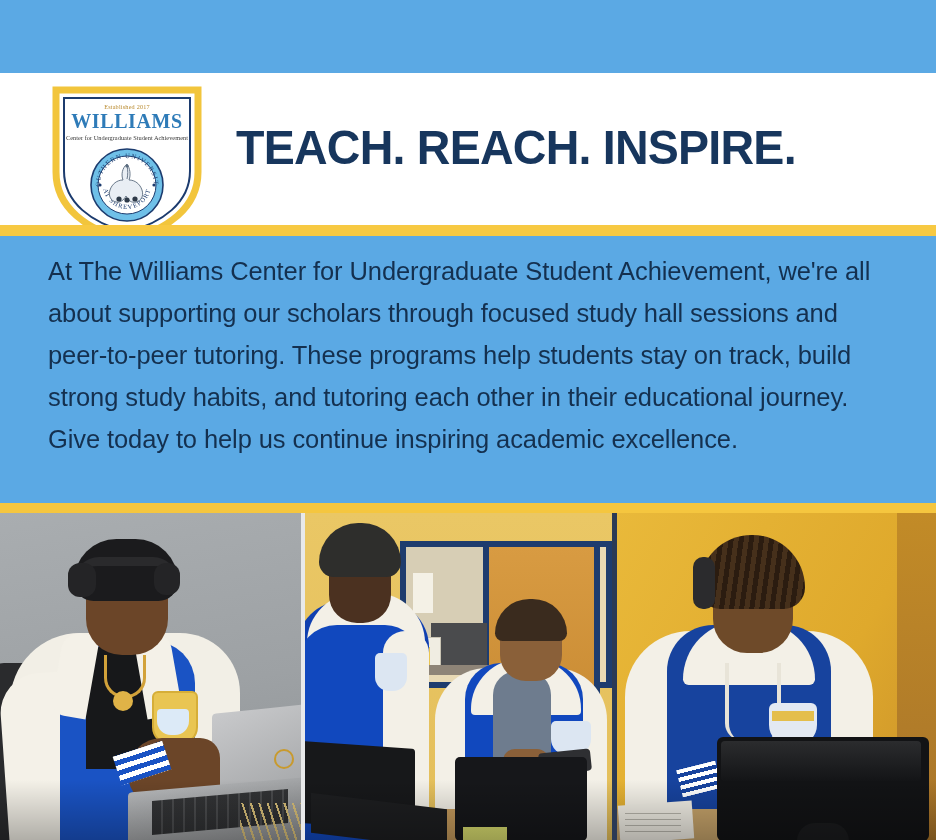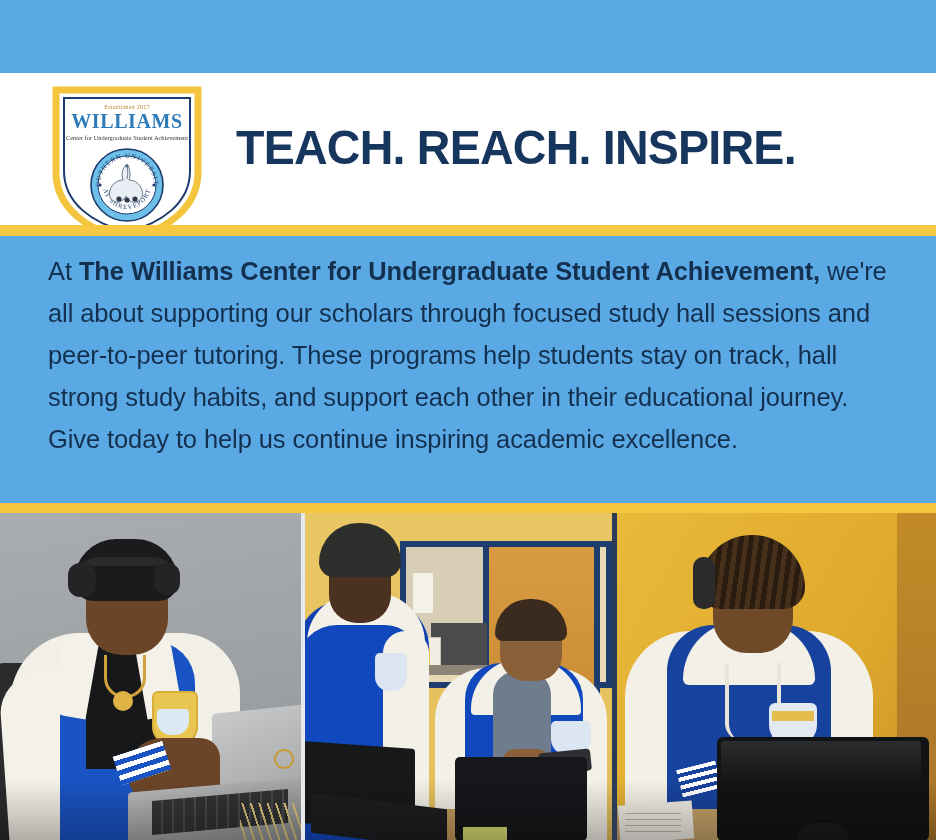--- a/index.html
+++ b/index.html
@@ -82,21 +82,21 @@
     position: absolute;
     left: 48px; top: 250px;
     width: 840px;
     font-family: "Liberation Sans", sans-serif;
     font-size: 25.5px;
     line-height: 42px;
     color: #14304F;
     letter-spacing: -0.1px;
   }
   .body-copy b {
-    font-weight: 700;
+    font-weight: 400;
   }
 
   .gold-rule-2 {
     position: absolute;
     left: 0; top: 503px;
     width: 936px; height: 10px;
     background: #F5C63F;
   }
 
   
@@ -482,21 +482,21 @@
     </svg>
   </div>
 
   <div class="headline">TEACH. REACH. INSPIRE.</div>
 
   <div class="gold-rule-1"></div>
 
   <div class="body-band"></div>
 
   <div class="body-copy">
-    <span>At </span><b>The Williams Center for Undergraduate Student Achievement,</b><span> we're all about supporting our scholars through focused study hall sessions and peer-to-peer tutoring. These programs help students stay on track, hall strong study habits, and support each other in their educational journey. Give today to help us continue inspiring academic excellence.</span>
+    <span>At </span><b>The Williams Center for Undergraduate Student Achievement,</b><span> we're all about supporting our scholars through focused study hall sessions and peer-to-peer tutoring. These programs help students stay on track, build strong study habits, and tutoring each other in their educational journey. Give today to help us continue inspiring academic excellence.</span>
   </div>
 
   <div class="gold-rule-2"></div>
 
   <div class="photo-strip">
 
     <div class="photo photo-left">
       <div class="p1-wall"></div>
       <div class="p1-chair"></div>
       <div class="p1-body"></div>

